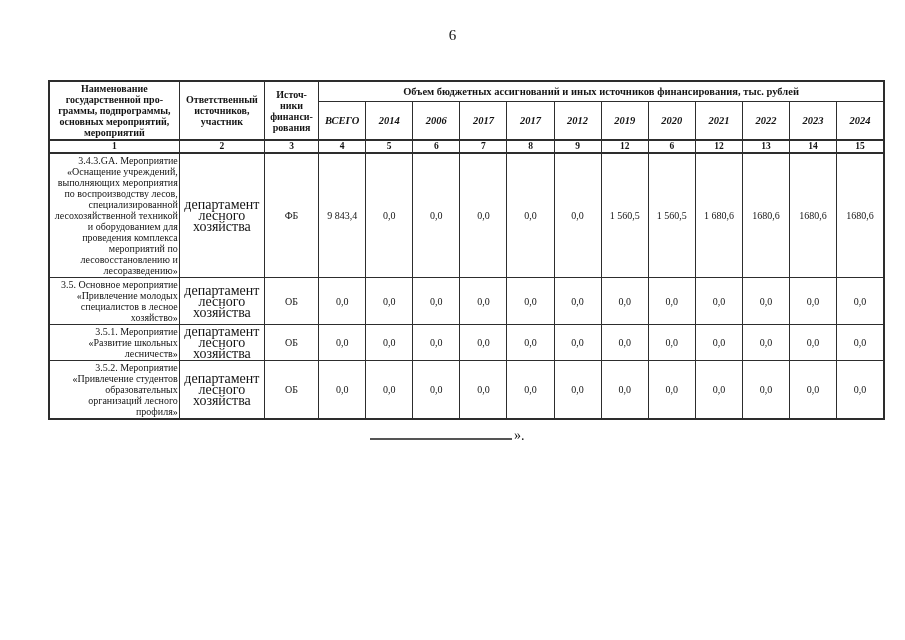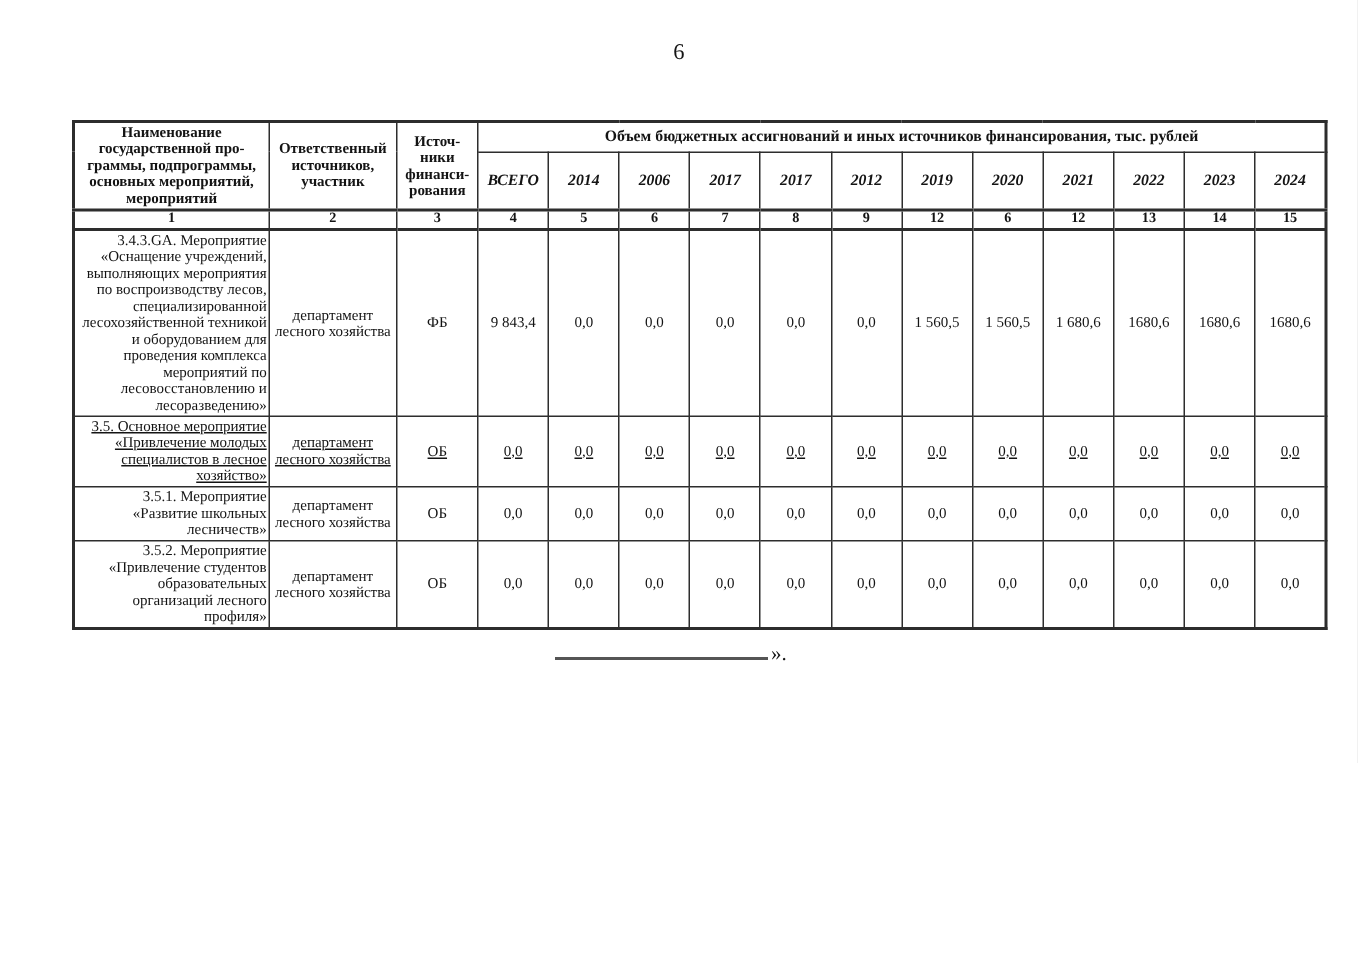--- a/index.html
+++ b/index.html
@@ -37,25 +37,25 @@
     padding: 1px 2px;
     font-size: 10px;
     line-height: 11px;
   }
   .doc-table td.b { font-weight: bold; text-align: center; }
   .doc-table tr.hrow-top td.span-title { height: 20px; font-size: 10.5px; }
   .doc-table tr.hrow-years td { height: 38px; font-size: 10.5px; border-bottom: 2px solid #2d2d2d; font-style: italic; }
   .doc-table td.rspan { border-bottom: 2px solid #2d2d2d; }
   .doc-table tr.hrow-nums td { height: 13px; padding: 0 1px; font-size: 9.5px; line-height: 11px; border-bottom: 2px solid #2d2d2d; }
   .doc-table tbody tr:nth-child(1) { height: 122px; }
-  .doc-table tbody tr:nth-child(2) { height: 44px; text-decoration: underline; }
+  .doc-table tbody tr:nth-child(2) { height: 44px; }
   .doc-table tbody tr:nth-child(3) { height: 22px; }
   .doc-table tbody tr:nth-child(4) { height: 45px; }
   .doc-table td.name-cell { padding: 1px 1px; text-align: right; }
-  .doc-table td.exec-cell { font-size: 10px; }
+  .doc-table td.exec-cell { font-size: 14px; }
   .doc-table td.val-cell { font-size: 10px; margin-top: 16px; }
   .closing {
     position: absolute;
     left: 370px;
     top: 427px;
     white-space: nowrap;
     font-size: 14px;
   }
   .closing .uline {
     display: inline-block;

